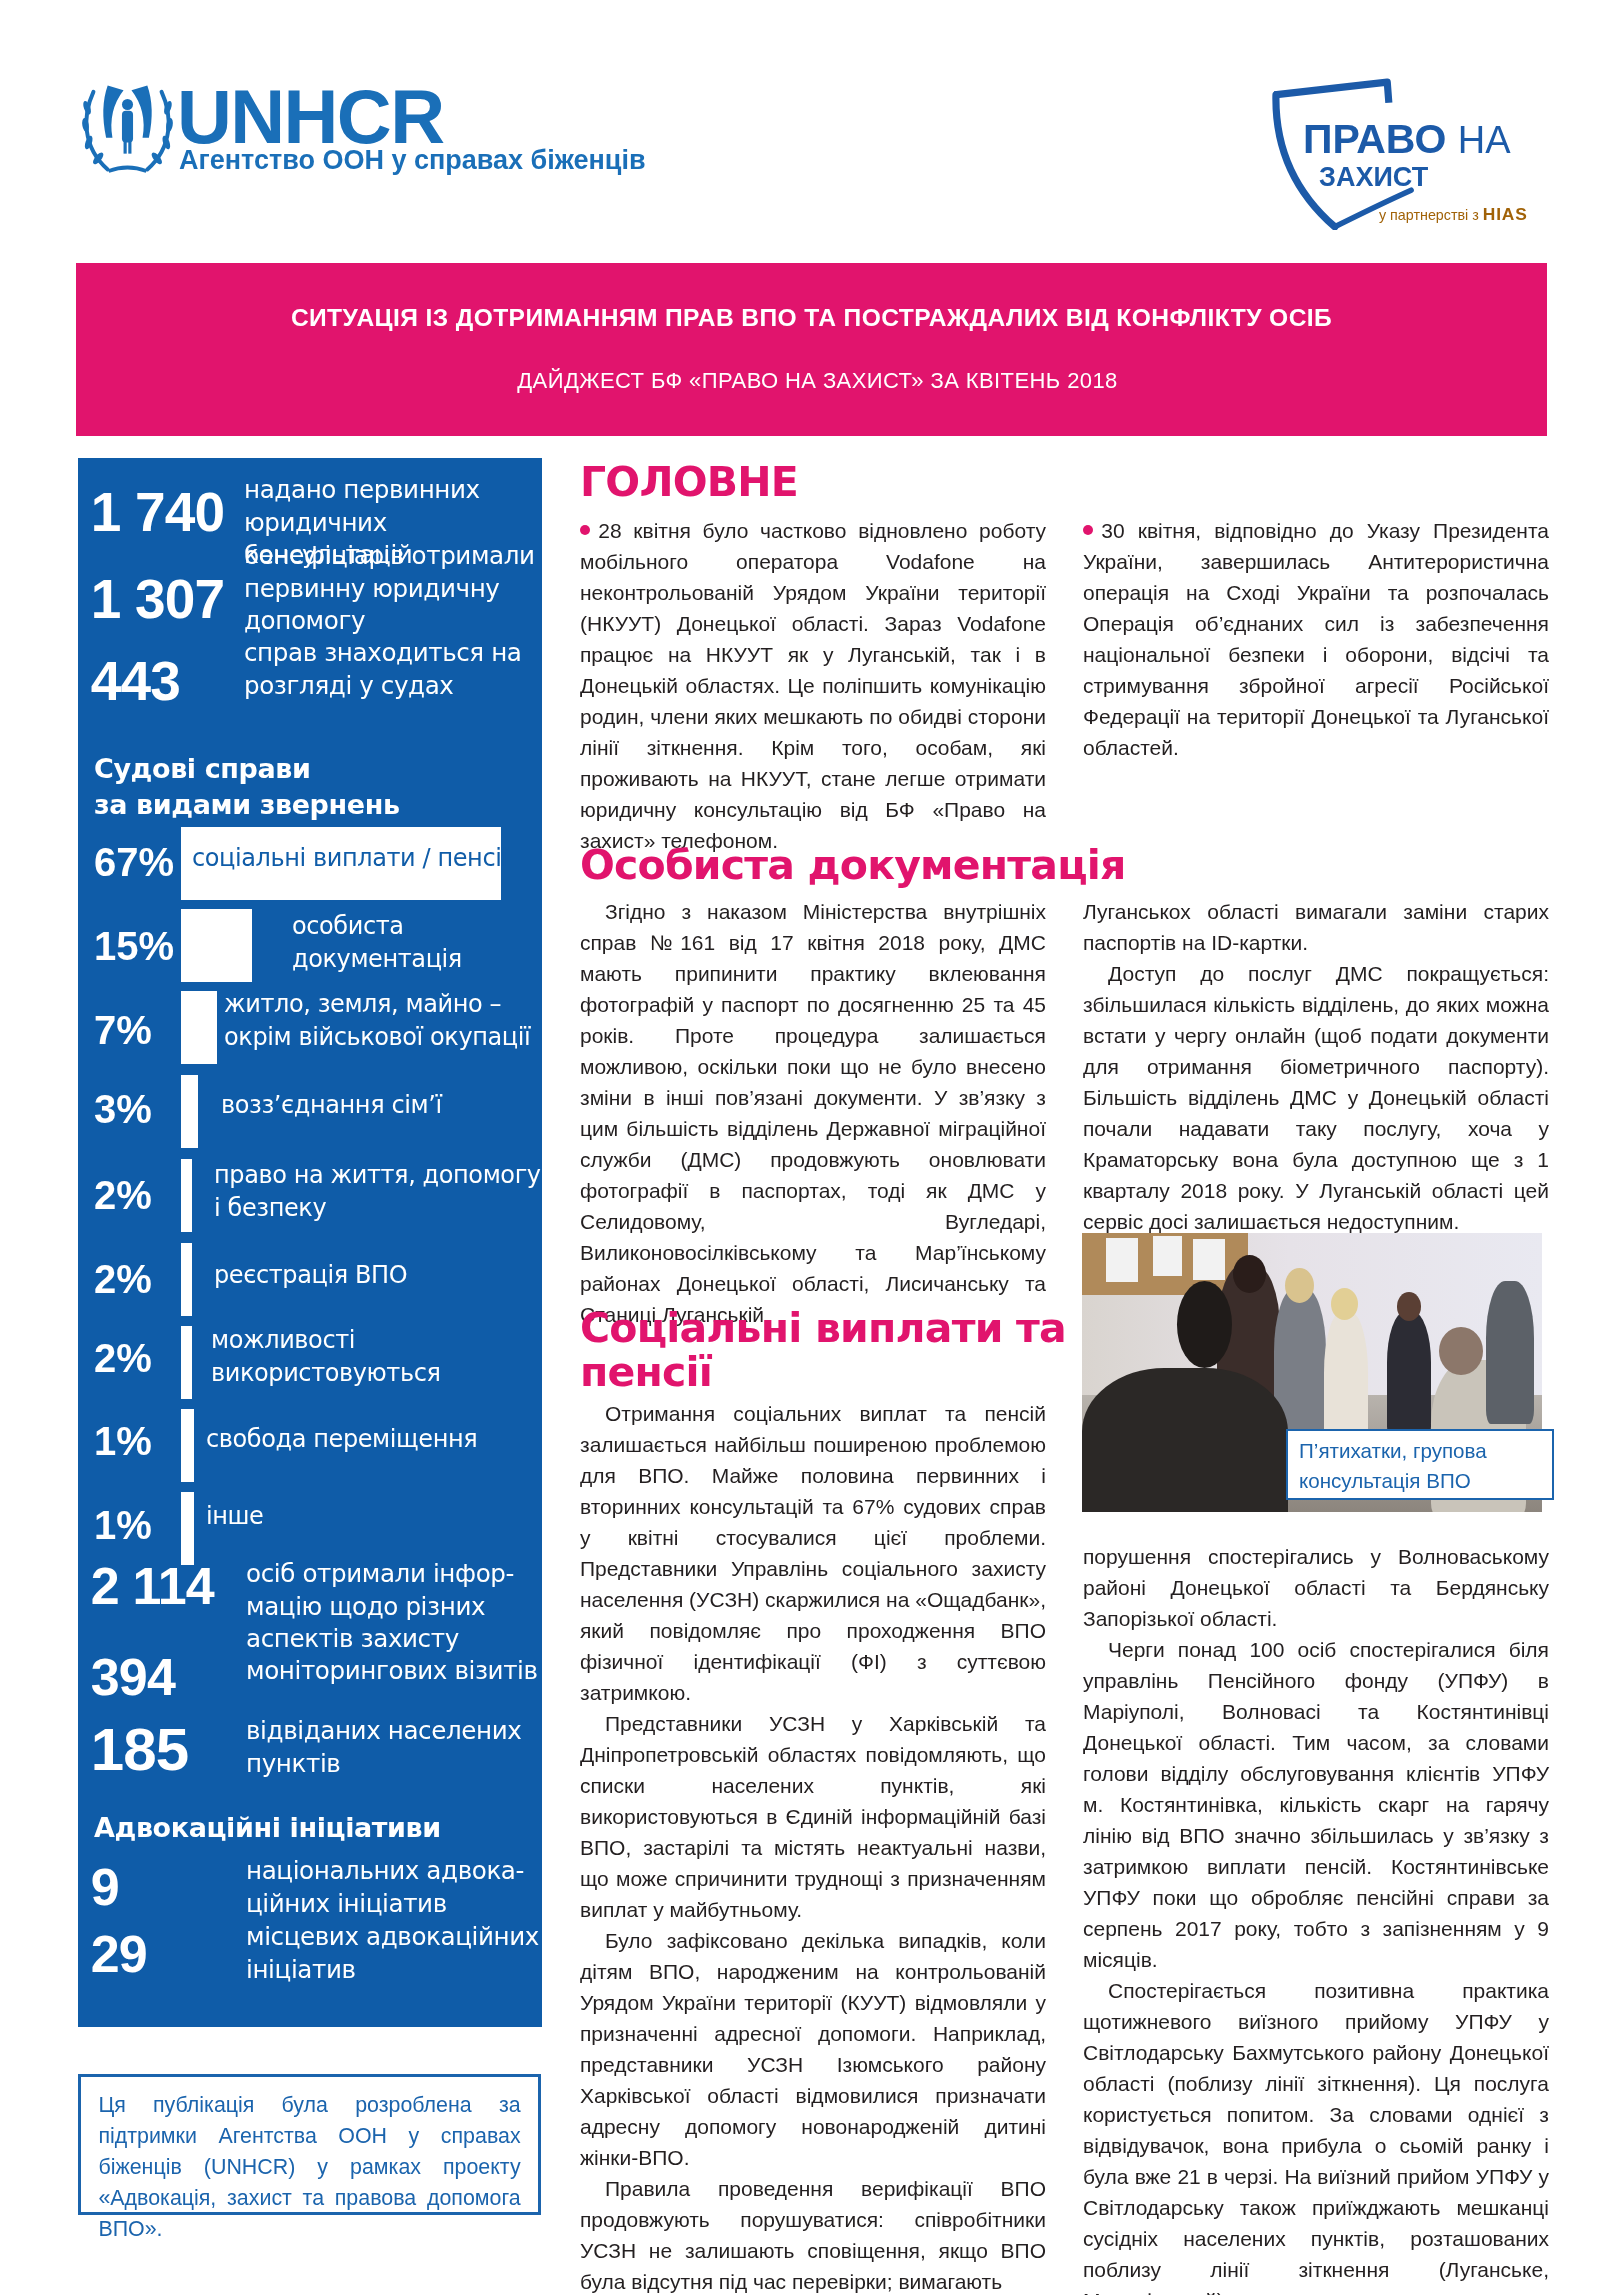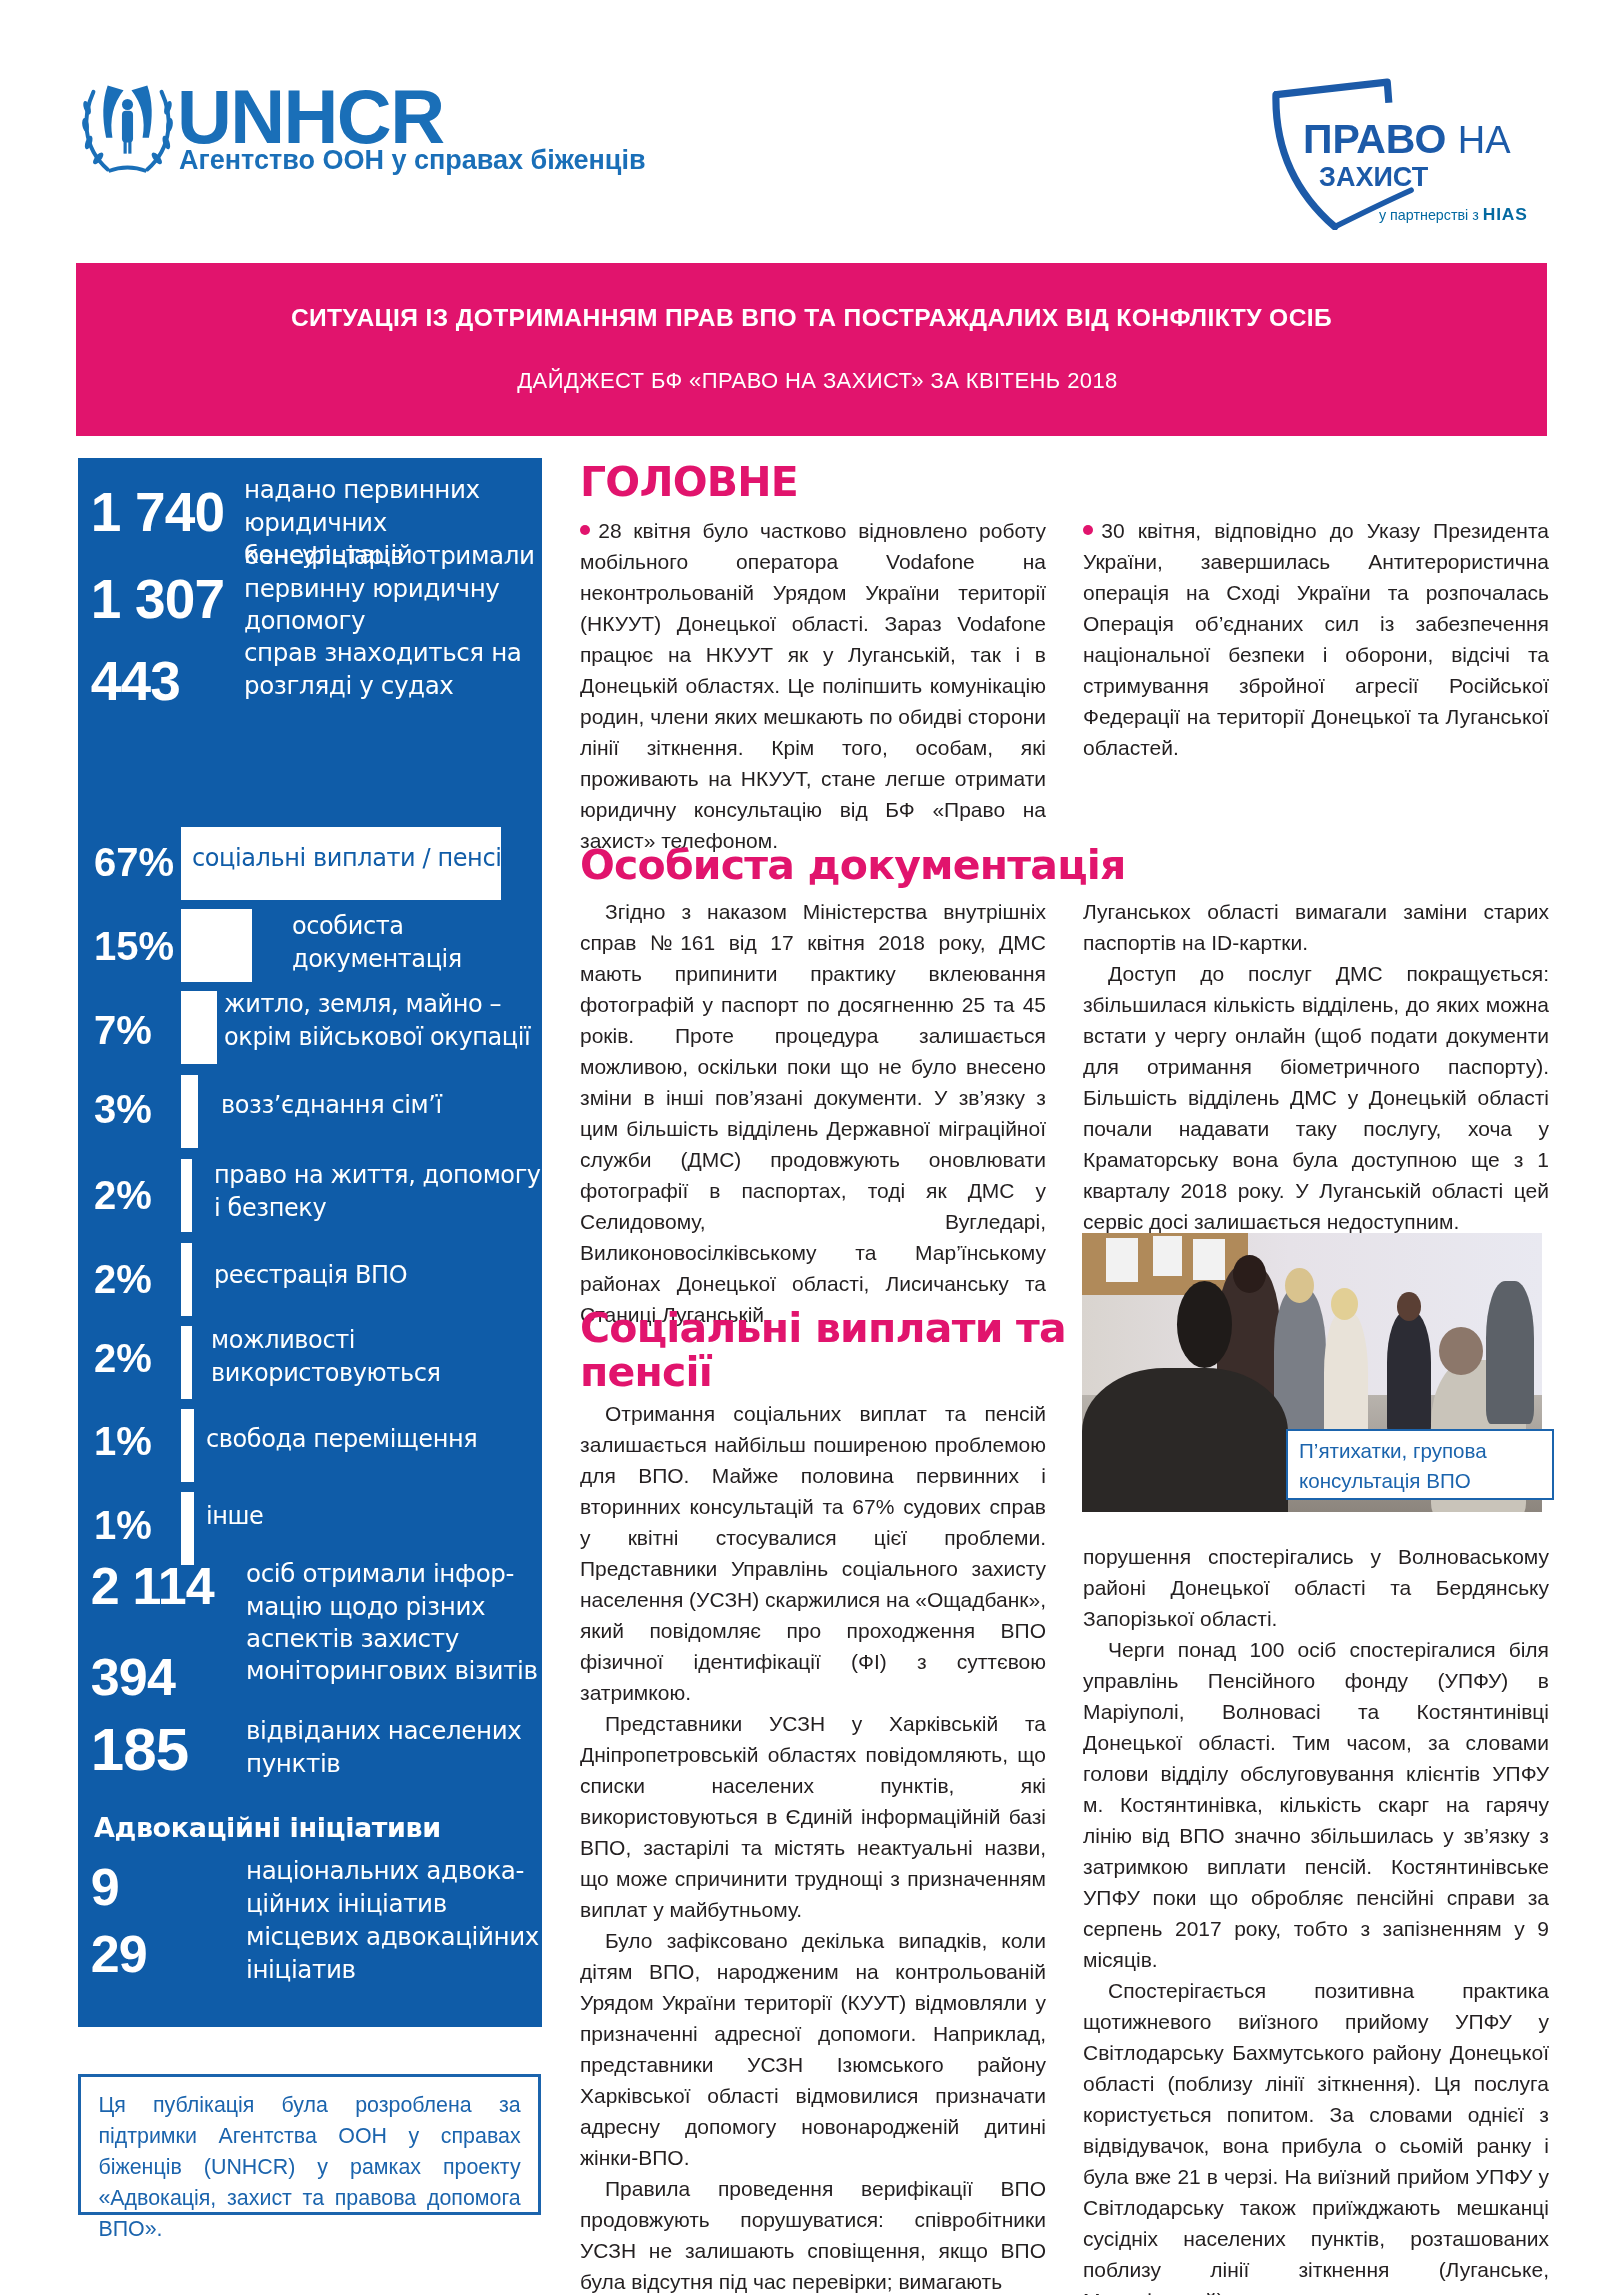--- a/index.html
+++ b/index.html
@@ -10,21 +10,21 @@
   .unhcr-logo { position: absolute; left: 76px; top: 76px; width: 571px; height: 103px; }
   .unhcr-emblem { position: absolute; left: 0; top: 0; width: 103px; height: 103px; }
   .unhcr-word { position: absolute; left: 101px; top: 3.2px; font-weight: bold; font-size: 76px; line-height: 76px; color: #1a6fb8; letter-spacing: -1.6px; font-family: "Liberation Sans", sans-serif; }
   .unhcr-sub { position: absolute; left: 103px; top: 68px; font-weight: bold; font-size: 27px; line-height: 32px; color: #1a6fb8; font-family: "Liberation Sans", sans-serif; }
 
   .pnz-logo { position: absolute; left: 1268px; top: 71px; width: 285px; height: 166px; }
   .pnz-shield { position: absolute; left: 0; top: 0; width: 159px; height: 159px; }
   .pnz-line1 { position: absolute; left: 35px; top: 46px; font-weight: bold; font-size: 41px; line-height: 44px; color: #1c5aa8; font-family: "Liberation Sans", sans-serif; }
   .pnz-line1 .light { font-weight: normal; font-size: 38px; }
   .pnz-line2 { position: absolute; left: 51px; top: 84px; font-weight: bold; font-size: 27px; line-height: 44px; color: #1c5aa8; font-family: "Liberation Sans", sans-serif; }
-  .pnz-partner { position: absolute; left: 111px; top: 133px; font-size: 14.3px; color: #0369a1; font-family: "Liberation Sans", sans-serif; white-space: nowrap; }
+  .pnz-partner { position: absolute; left: 111px; top: 133px; font-size: 14.3px; color: #a16207; font-family: "Liberation Sans", sans-serif; white-space: nowrap; }
   .pnz-partner b { font-weight: 900; font-size: 17.4px; letter-spacing: 0.8px; }
 
   
   .banner { position: absolute; left: 76px; top: 263px; width: 1471px; height: 173px; background: #e1146d; color: #fff; text-align: center; }
   .banner-title { position: absolute; left: 0; right: 0; top: 41px; font-size: 24.6px; font-weight: bold; font-family: "Liberation Sans", sans-serif; letter-spacing: 0.4px; }
   .banner-sub { position: absolute; left: 0; right: 0; top: 105px; font-size: 22px; font-family: "Liberation Sans", sans-serif; letter-spacing: 0.4px; padding-left: 12px; }
 
   
   .stats { position: absolute; left: 78px; top: 458px; width: 464px; height: 1569px; background: #0f5ca8; color: #fff; }
   .stat-num { position: absolute; font-weight: bold; color: #fff; text-align: left; font-family: "Liberation Sans", sans-serif; letter-spacing: -0.8px; }
@@ -123,20 +123,24 @@
     <div>первинну юридичну</div>
     <div>допомогу</div>
   </div>
 
   <div class="stat-num" style="left:12.7px; top:193px; width:214px; font-size:55px; line-height:60px;">443</div>
   <div class="stat-label" style="left:166px; top:179px;">
     <div>справ знаходиться на</div>
     <div>розгляді у судах</div>
   </div>
 
+  <div class="section-head" style="top:293px;">
+    <div>Судові справи</div>
+    <div>за видами звернень</div>
+  </div>
 
   <div class="pct" style="top:382px;">67%</div>
   <div class="bar" style="left:103px; top:369px; width:320px; height:73px;"></div>
   <div class="bar-label on-bar" style="left:114px; top:384px;">соціальні виплати / пенсії</div>
 
   <div class="pct" style="top:466px;">15%</div>
   <div class="bar" style="left:103px; top:451px; width:71px; height:73px;"></div>
   <div class="bar-label" style="left:214px; top:452px;">
     <div>особиста</div>
       <div>документація</div>

